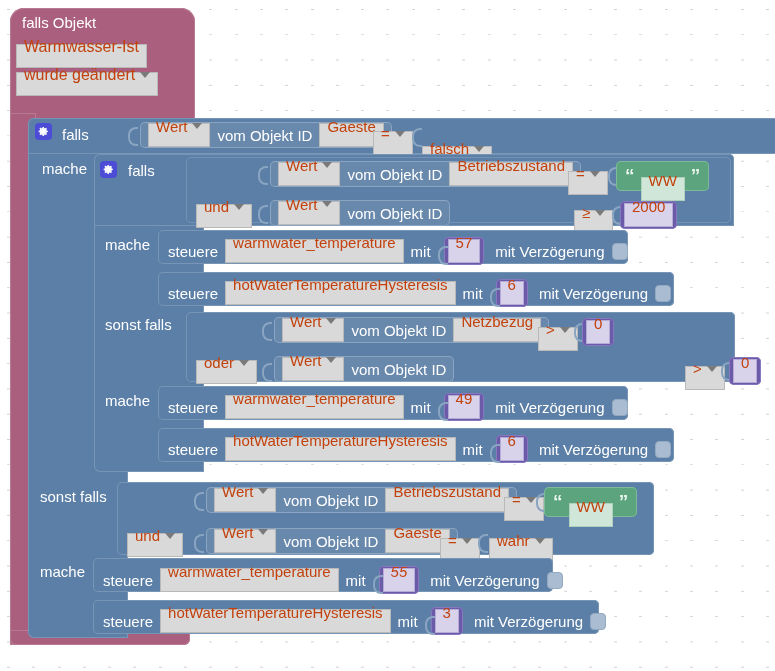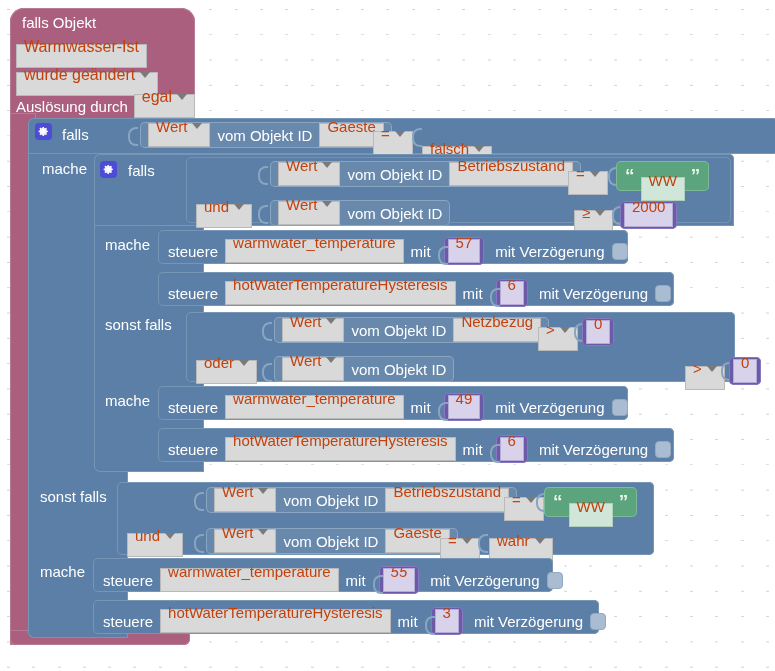--- a/index.html
+++ b/index.html
@@ -201,27 +201,20 @@
     <span class="field big">Warmwasser-Ist</span>
   </div>
 
   <div class="blk" style="left:16px; top:66px;">
     <span class="field big">
       <span>wurde geändert</span>
       <span class="caret"></span>
     </span>
   </div>
 
-  <div class="blk row" style="left:16px; top:94px; gap:6px;">
-    <span class="lbl">Auslösung durch</span>
-    <span class="field big">
-      <span>egal</span>
-      <span class="caret"></span>
-    </span>
-  </div>
 
   <div class="blk blue" style="left:28px; top:118px; width:100px; height:520px; border-radius:6px 0 0 6px;"></div>
   <div class="blk blue" style="left:28px; top:118px; width:750px; height:36px; border-radius:6px 5px 5px 0;"></div>
 
   <div class="blk gear" style="left:35px; top:123px;">
     <svg width="13" height="13" viewBox="0 0 24 24" aria-hidden="true">
       <path fill="#ffffff" d="M12 8.6a3.4 3.4 0 1 0 0 6.8 3.4 3.4 0 0 0 0-6.8zm0 5a1.6 1.6 0 1 1 0-3.2 1.6 1.6 0 0 1 0 3.2z"></path>
       <path fill="#ffffff" d="M20 13.3v-2.6l-2-.4a6.3 6.3 0 0 0-.7-1.7l1.2-1.7-1.9-1.9-1.7 1.2c-.5-.3-1.1-.5-1.7-.7l-.4-2h-2.6l-.4 2c-.6.2-1.2.4-1.7.7L6.4 4.7 4.5 6.6l1.2 1.7c-.3.5-.5 1.1-.7 1.7l-2 .4v2.6l2 .4c.2.6.4 1.2.7 1.7l-1.2 1.7 1.9 1.9 1.7-1.2c.5.3 1.1.5 1.7.7l.4 2h2.6l.4-2c.6-.2 1.2-.4 1.7-.7l1.7 1.2 1.9-1.9-1.2-1.7c.3-.5.5-1.1.7-1.7l2-.4z" opacity="0.95"></path>
     </svg>
   </div>

